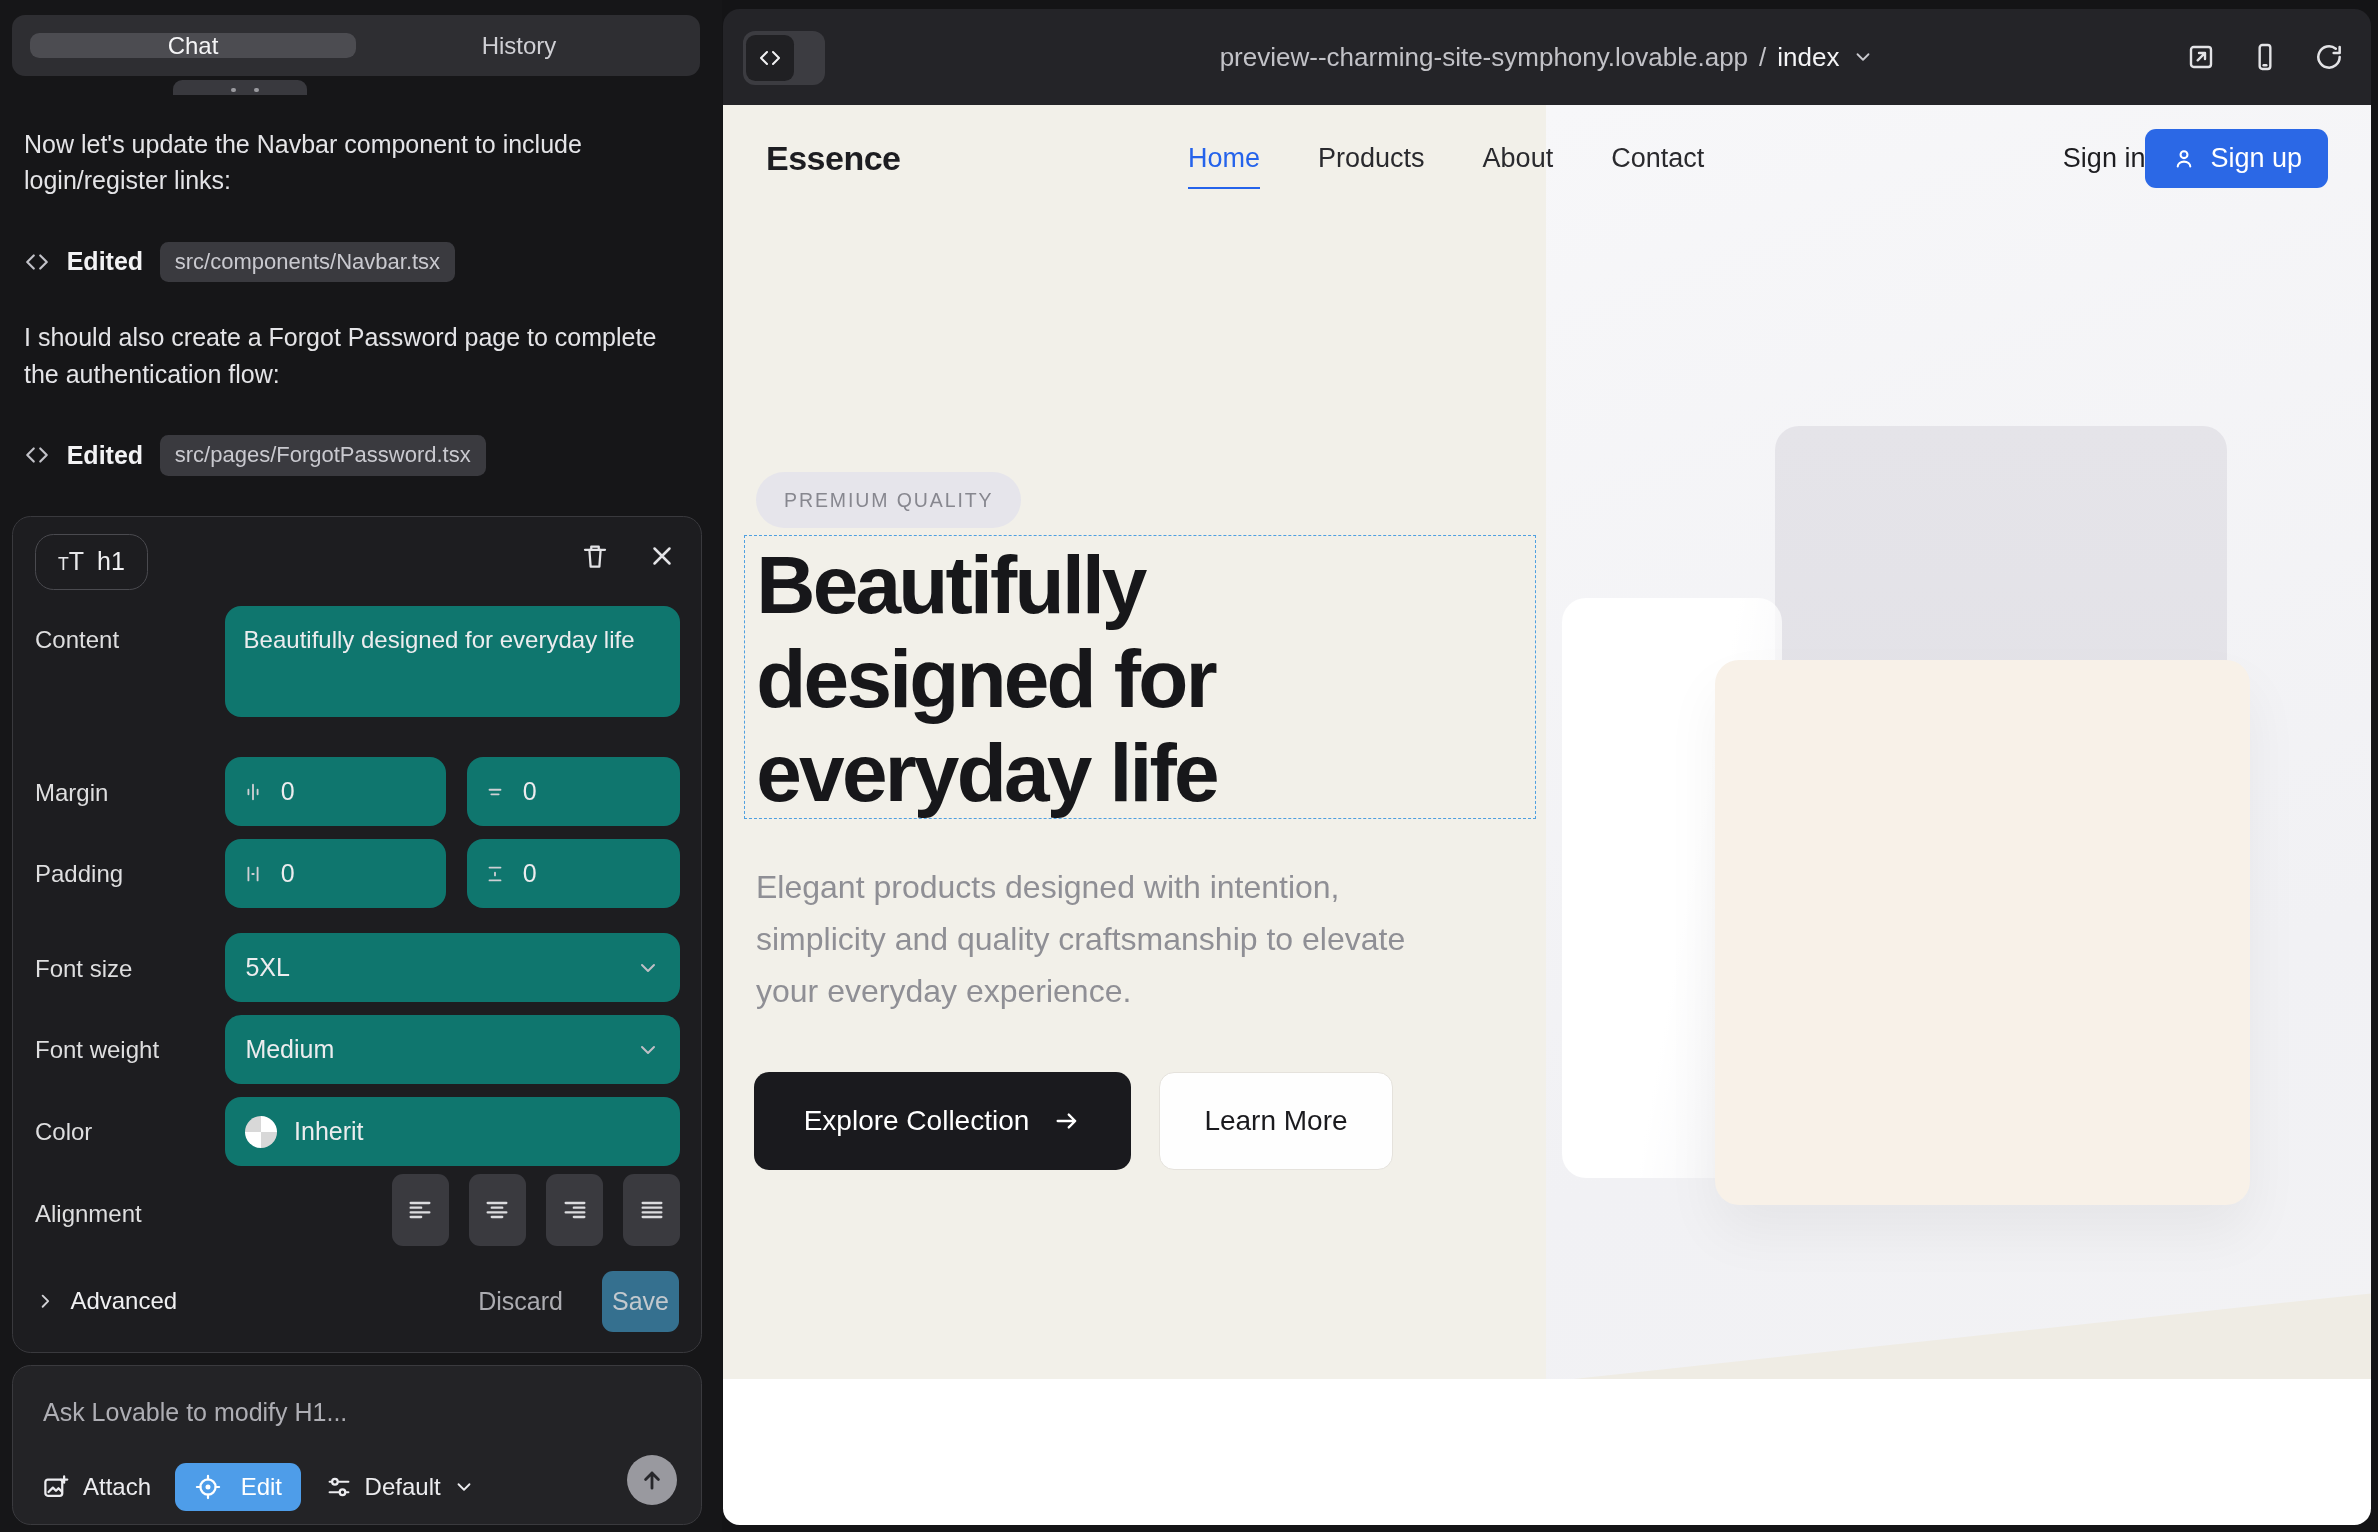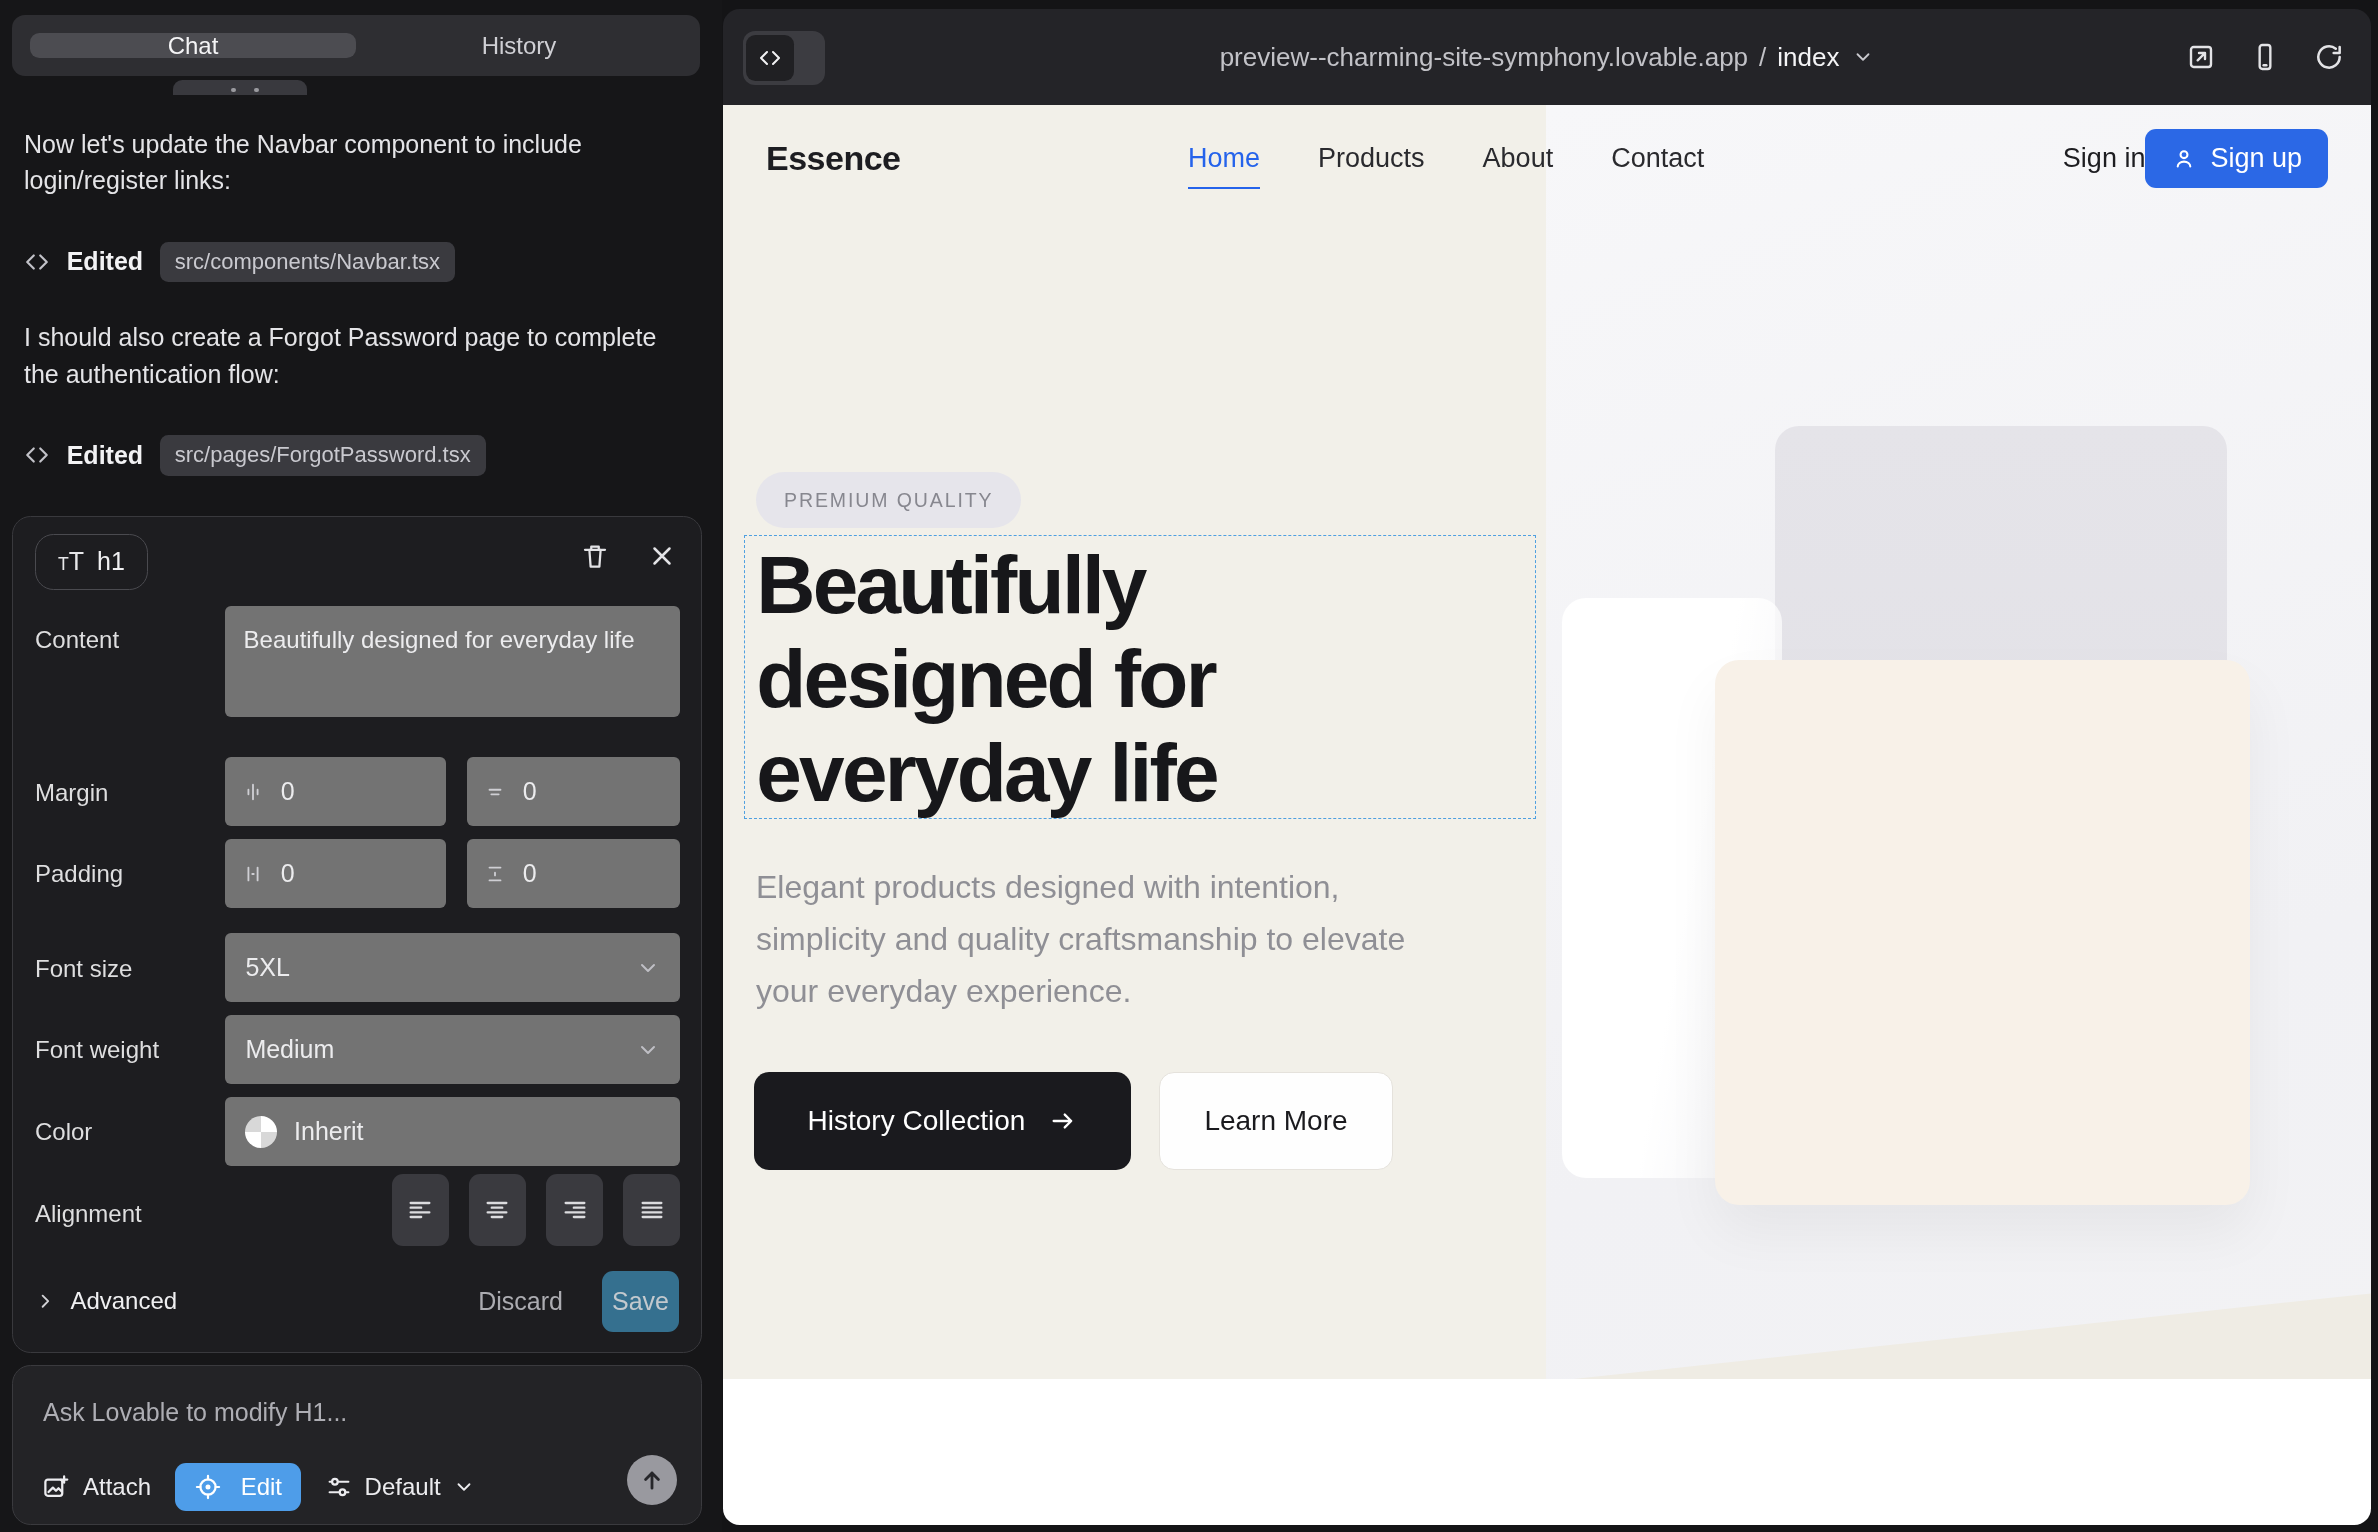--- a/index.html
+++ b/index.html
@@ -26,21 +26,21 @@
   
   .panel{position:absolute;left:12px;top:516px;width:690px;height:837px;background:#1d1d20;border:0.9px solid #39393d;border-radius:18.6px;}
   .tag-pill{position:absolute;left:22px;top:16.7px;height:56px;padding:0 22px;border:0.9px solid #4a4a4f;border-radius:18.6px;display:flex;align-items:center;gap:13px;color:#f0f0f2;}
   .tt{display:flex;align-items:baseline;color:#e8e8ea;font-weight:500;}
   .tt .sm{font-size:17.6px;}.tt .lg{font-size:25px;}
   .tag-pill .tagname{font-size:25px;}
   .head-act{position:absolute;right:24px;top:24px;display:flex;gap:37px;color:#e3e3e6;}
   .icon-btn{cursor:pointer;background:none;border:none;padding:0;color:#e3e3e6;}
 
   .flabel{position:absolute;left:22px;font-size:24px;color:#dededf;}
-  .field,.selectbox{background:#737373;border-radius:6px;color:#ececee;}
+  .field,.selectbox{background:#0f766e;border-radius:16px;color:#ececee;}
   .content-field{position:absolute;left:212px;top:89px;width:455px;height:111px;border:none;resize:none;padding:16.7px 18.6px;font-size:24px;line-height:1.42;outline:none;}
   .num-field{position:absolute;height:69px;display:flex;align-items:center;gap:15px;padding:0 16.7px;color:#cfcfd4;}
   .num-field input{background:transparent;border:none;outline:none;color:#ececee;font-size:25px;width:111px;}
   .selectbox{position:absolute;left:212px;width:455px;height:69px;display:flex;align-items:center;padding:0 20.4px;font-size:25px;cursor:pointer;}
   .selectbox .chev{margin-left:auto;color:#bfbfc5;}
   .swatch{width:32px;height:32px;border-radius:50%;margin-right:16.7px;background:conic-gradient(#ffffff 0 25%,#d8d8d8 0 50%,#ffffff 0 75%,#d8d8d8 0);}
   .align-group{position:absolute;left:379px;top:657px;width:288px;display:flex;gap:20.4px;justify-content:flex-end;}
   .align-btn{width:59px;height:72px;border-radius:11px;background:#3a3a3f;border:none;display:flex;align-items:center;justify-content:center;color:#dcdcdf;cursor:pointer;}
   .panel-foot{position:absolute;left:0;right:0;top:748px;height:72px;display:flex;align-items:center;padding:0 22px;}
   .adv{display:flex;align-items:center;gap:15px;color:#f0f0f2;font-size:24px;cursor:pointer;}
@@ -368,21 +368,21 @@
             <span style="display:block">Beautifully</span>
             <span style="display:block">designed for</span>
             <span style="display:block">everyday life</span>
           </h1>
         </div>
 
         <p class="desc">Elegant products designed with intention, simplicity and quality craftsmanship to elevate your everyday experience.</p>
 
         <div class="cta-row">
           <button class="cta-primary">
-            <span>History Collection</span>
+            <span>Explore Collection</span>
             <svg width="28" height="28" viewBox="0 0 24 24" fill="none" stroke="currentColor" stroke-width="2" stroke-linecap="round" stroke-linejoin="round">
                 <path d="M4 12h15M13.5 6.5 19 12l-5.5 5.5"></path>
               </svg>
           </button>
           <button class="cta-secondary">Learn More</button>
         </div>
       </div>
     </div>
   </div>
 </div>

